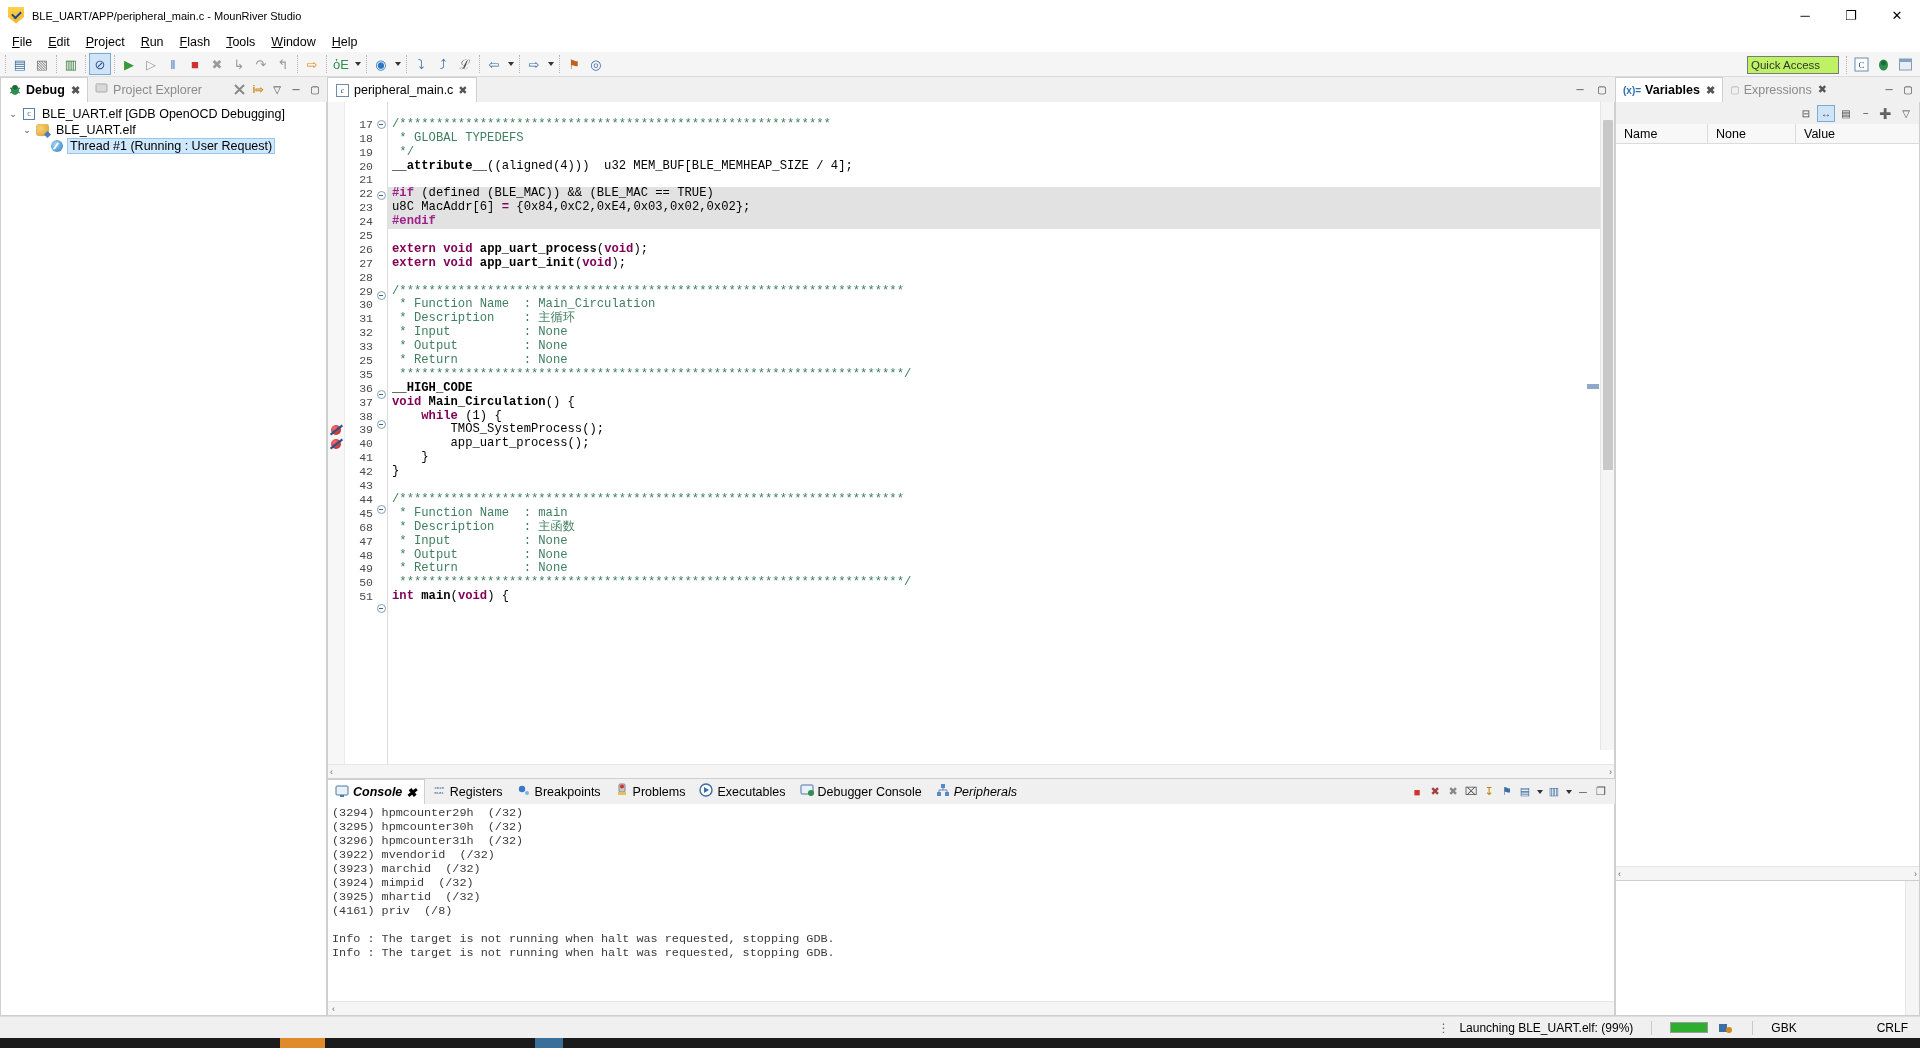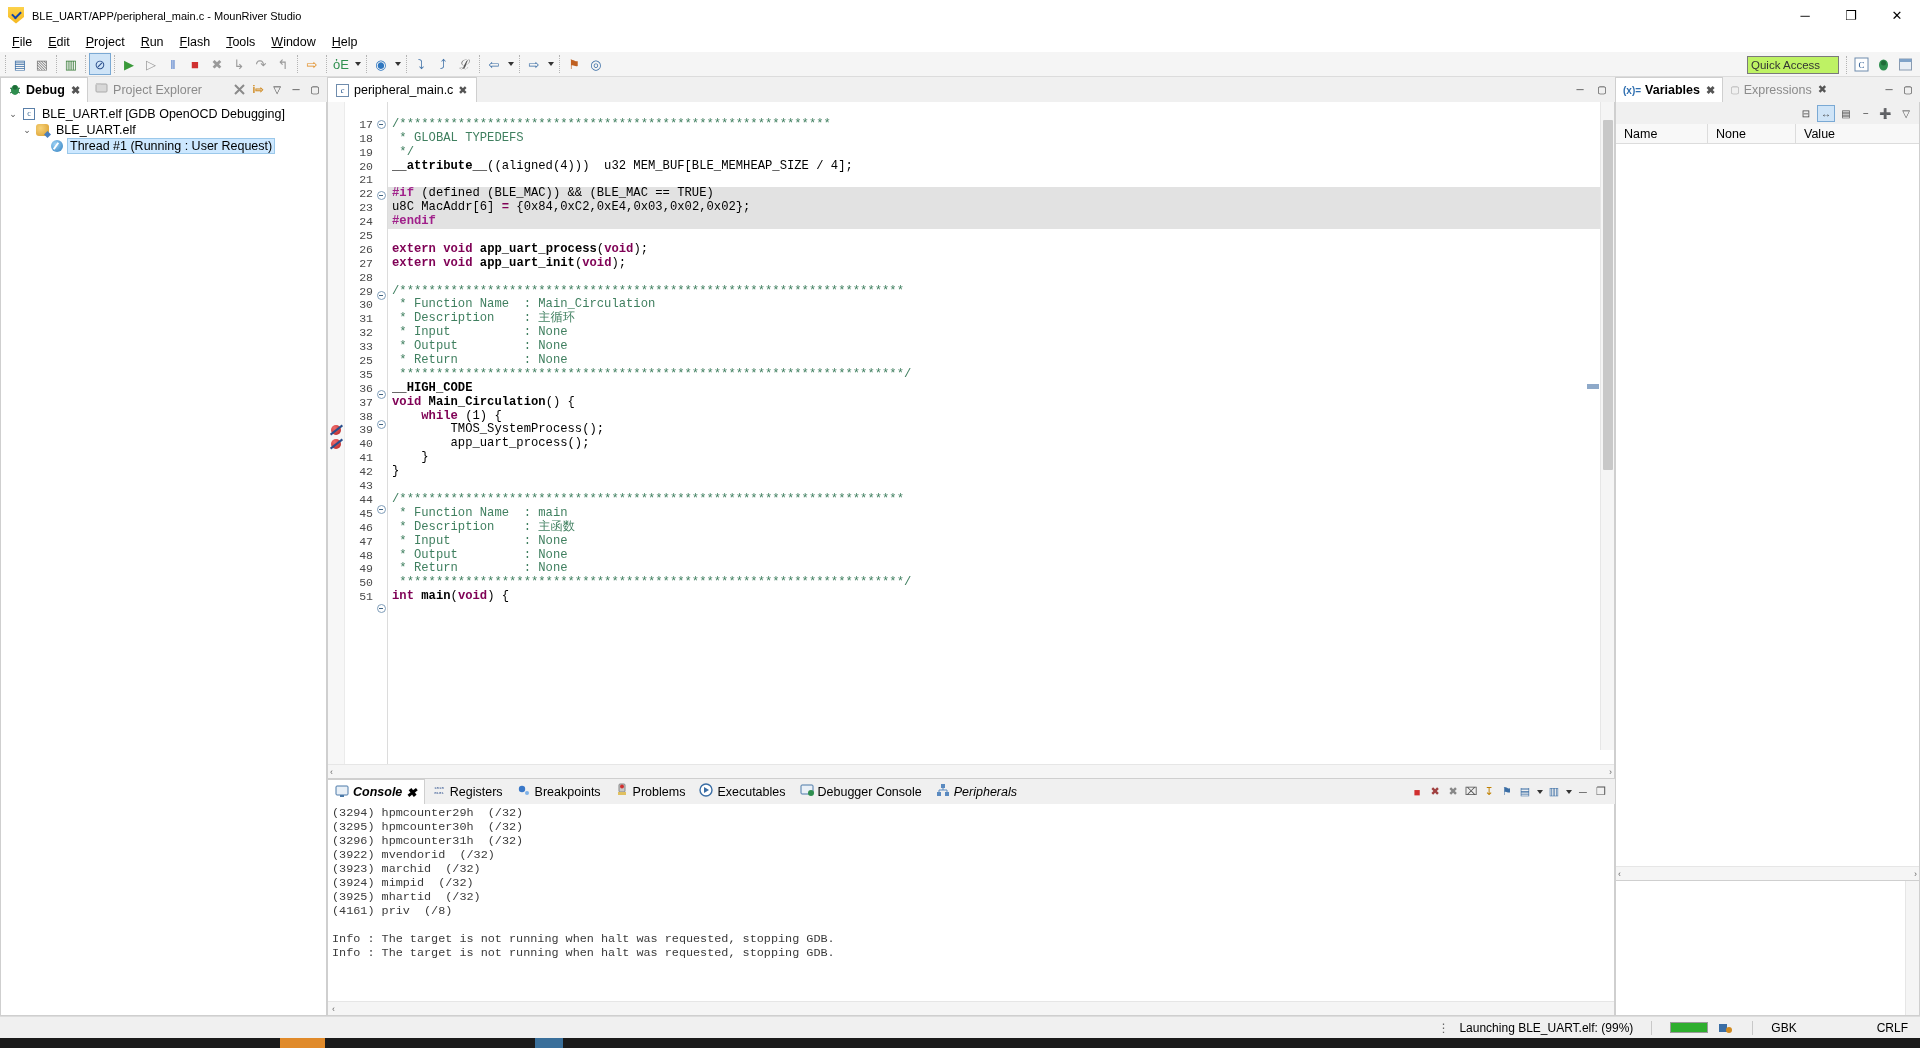--- a/index.html
+++ b/index.html
@@ -635,21 +635,21 @@
                 <div class="ln" style="padding-right: 2px;">36</div>
                 <div class="ln" style="padding-right: 2px;">37</div>
                 <div class="ln" style="padding-right: 2px;">38</div>
                 <div class="ln" style="padding-right: 2px;">39</div>
                 <div class="ln" style="padding-right: 2px;">40</div>
                 <div class="ln" style="padding-right: 2px;">41</div>
                 <div class="ln" style="padding-right: 2px;">42</div>
                 <div class="ln" style="padding-right: 2px;">43</div>
                 <div class="ln" style="padding-right: 2px;">44</div>
                 <div class="ln" style="padding-right: 2px;">45</div>
-                <div class="ln" style="padding-right: 2px;">46</div>
+                <div class="ln" style="padding-right: 2px;">68</div>
                 <div class="ln" style="padding-right: 2px; text-align: right;">47</div>
                 <div class="ln" style="padding-right: 2px;">48</div>
                 <div class="ln" style="padding-right: 2px;">49</div>
                 <div class="ln" style="padding-right: 2px;">50</div>
                 <div class="ln" style="padding-right: 2px;">51</div>
               </div>
             <div class="foldcol" id="fold-col">
                 <div class="ln" style="padding: 0px;"></div>
                 <div class="ln" style="padding: 0px;">
                   <div class="foldmark"></div>

